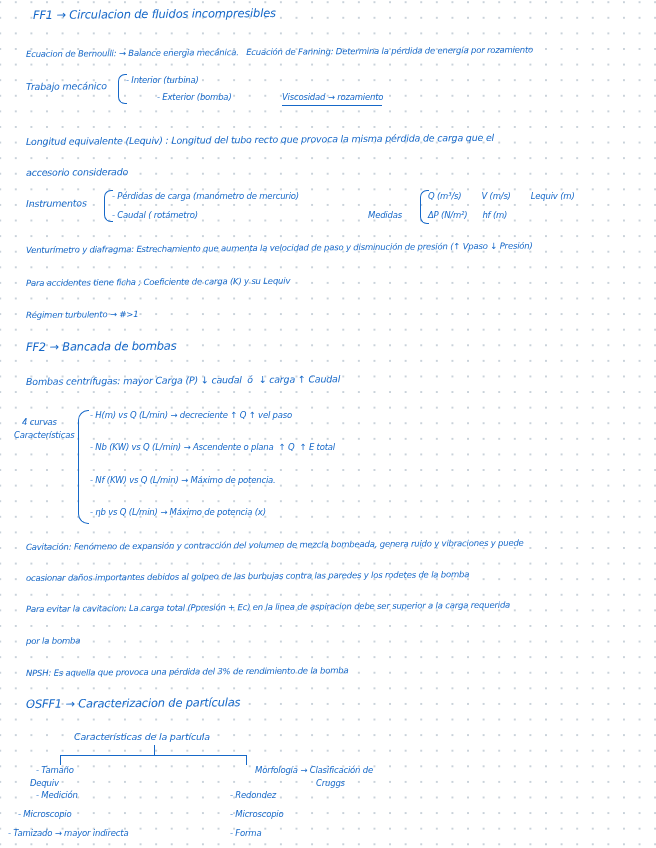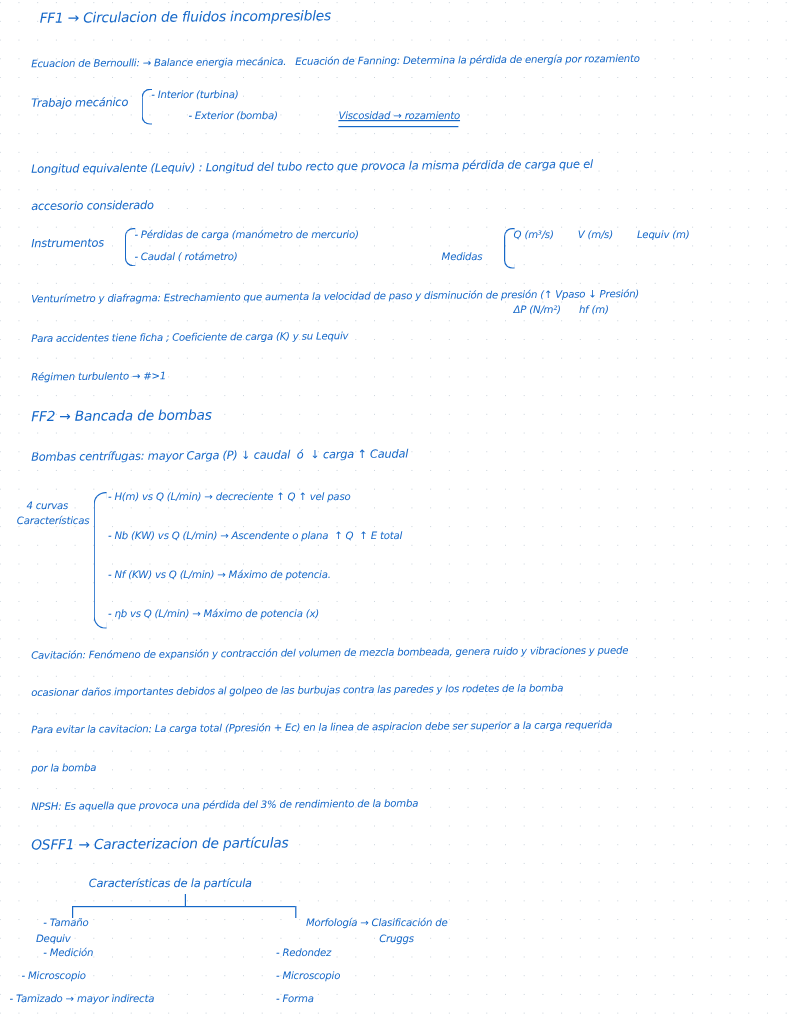--- a/index.html
+++ b/index.html
@@ -86,35 +86,35 @@
 <div id="notes">
 
   <div class="ln s12 tilt1" style="left:33px; top:9px;">FF1 → Circulacion de fluidos incompresibles</div>
 
   <div class="ln s9 tilt1" style="left:26px; top:50px;">Ecuacion de Bernoulli: → Balance energia mecánica.   Ecuación de Fanning: Determina la pérdida de energía por rozamiento</div>
 
   <div class="ln s10 tilt1" style="left:26px; top:82px;text-align:right;">Trabajo mecánico</div>
   <div class="brace" style="left:118px; top:74px; width:8px; height:28px;"></div>
   <div class="ln s9" style="left:126px; top:76px;">- Interior (turbina)</div>
   <div class="ln s9" style="left:126px; top:93px;margin-left:31px;">- Exterior (bomba)</div>
-  <div class="ln s9" style="left:282px; top:93px;text-decoration:underline;">Viscosidad → rozamiento</div>
+  <div class="ln s9" style="left:282px; top:93px;">Viscosidad → rozamiento</div>
   <div class="underline-wave" style="left:282px; top:105px; width:100px;"></div>
 
   <div class="ln s10 tilt1" style="left:26px; top:137px;">Longitud equivalente (Lequiv) : Longitud del tubo recto que provoca la misma pérdida de carga que el</div>
   <div class="ln s10 tilt1" style="left:26px; top:168px;">accesorio considerado</div>
 
   <div class="ln s10 tilt1" style="left:26px; top:199px;">Instrumentos</div>
   <div class="brace" style="left:104px; top:190px; width:8px; height:30px;"></div>
   <div class="ln s9" style="left:112px; top:192px;">- Pérdidas de carga (manómetro de mercurio)</div>
   <div class="ln s9" style="left:112px; top:211px;">- Caudal ( rotámetro)</div>
 
   <div class="ln s9" style="left:368px; top:211px;">Medidas</div>
   <div class="brace" style="left:420px; top:190px; width:8px; height:32px;"></div>
   <div class="ln s9" style="left:428px; top:192px;">Q (m³/s)        V (m/s)        Lequiv (m)</div>
-  <div class="ln s9" style="left:428px; top:211px;margin-top:44px;">ΔP (N/m²)      hf (m)</div>
+  <div class="ln s9" style="left:428px; top:211px;">ΔP (N/m²)      hf (m)</div>
 
   <div class="ln s9 tilt1" style="left:26px; top:246px;">Venturímetro y diafragma: Estrechamiento que aumenta la velocidad de paso y disminución de presión (↑ Vpaso ↓ Presión)</div>
 
   <div class="ln s9 tilt1" style="left:26px; top:279px;">Para accidentes tiene ficha ; Coeficiente de carga (K) y su Lequiv</div>
 
   <div class="ln s9 tilt1" style="left:26px; top:311px;">Régimen turbulento → #&gt;1</div>
 
   <div class="ln s12 tilt1" style="left:26px; top:341px;">FF2 → Bancada de bombas</div>
 
   <div class="ln s10 tilt1" style="left:26px; top:377px;">Bombas centrífugas: mayor Carga (P) ↓ caudal  ó  ↓ carga ↑ Caudal</div>

